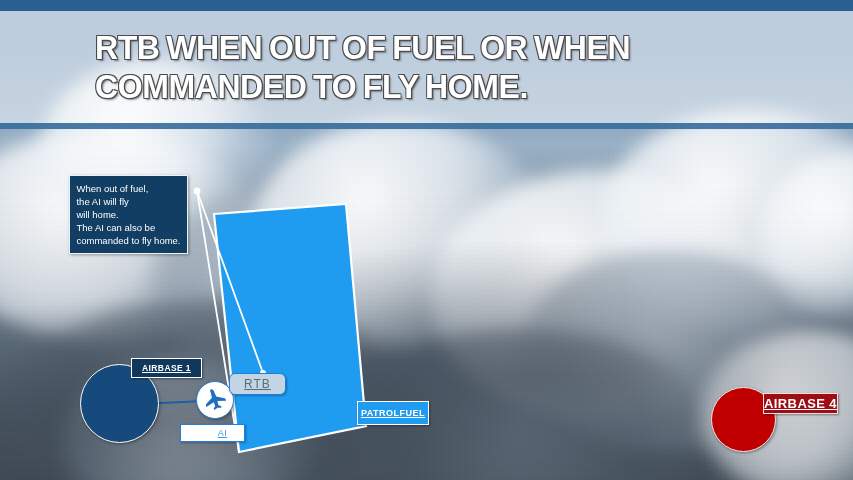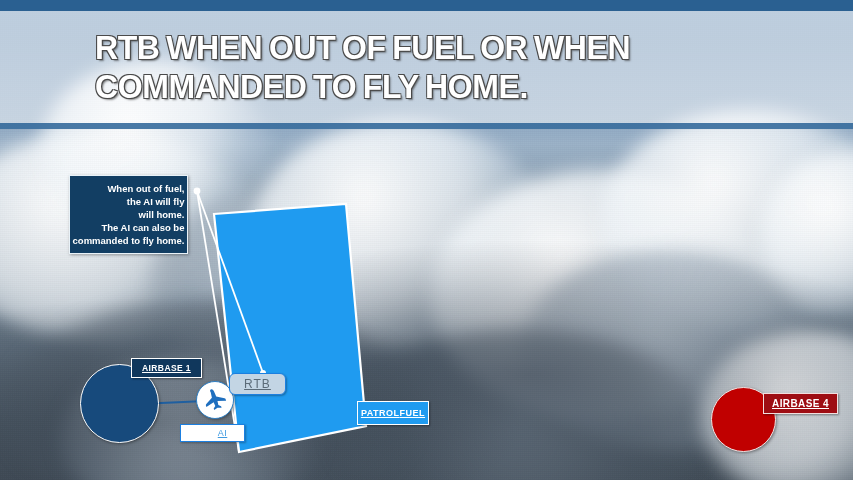--- a/index.html
+++ b/index.html
@@ -45,22 +45,22 @@
   .title .l2{display:block;}
 
   
   .zonewrap{position:absolute;left:0;top:0;width:853px;height:480px;}
 
   
   .callout{position:absolute;left:69px;top:175px;width:119px;height:79px;
     background:#123e63;border:1.5px solid #e9f2f8;box-sizing:border-box;
     display:flex;align-items:center;justify-content:center;
     box-shadow:1px 1px 3px rgba(0,0,0,.35);}
-  .callout p{margin:0;color:#ffffff;font-size:9.5px;line-height:13px;text-align:right;
-    font-family:"Liberation Sans", sans-serif;font-weight:bold;}
+  .callout p{margin:0;color:#ffffff;font-size:9.5px;line-height:13px;text-align:left;
+    font-family:"Liberation Sans", sans-serif;}
   .callout p span{display:block;white-space:nowrap;}
 
   
   .lbl{position:absolute;box-sizing:border-box;display:flex;align-items:center;
        justify-content:center;text-align:left;font-family:"Liberation Sans", sans-serif;text-decoration:underline;}
 
   .lbl-airbase1{left:131px;top:358px;width:71px;height:20px;
     background:#10375c;border:1.5px solid #ffffff;color:#ffffff;
     font-size:8.5px;font-weight:bold;letter-spacing:.4px;
     box-shadow:1px 1px 2px rgba(0,0,0,.4);}
@@ -75,21 +75,21 @@
     font-size:9px;letter-spacing:.5px;
     box-shadow:1px 1px 2px rgba(0,0,0,.3);padding-left:20px;}
 
   .lbl-patrol{left:357px;top:401px;width:72px;height:24px;
     background:#1f9bf0;border:1.5px solid #ffffff;color:#ffffff;
     font-size:9px;font-weight:bold;line-height:13px;letter-spacing:.5px;
     flex-direction:row;box-shadow:1px 1px 2px rgba(0,0,0,.35);}
 
   .lbl-airbase4{left:763px;top:393px;width:75px;height:21px;
     background:#9e0d13;border:1.5px solid #f2dede;color:#ffffff;
-    font-size:10px;font-weight:bold;letter-spacing:.4px;
+    font-size:13px;font-weight:bold;letter-spacing:.4px;
     box-shadow:1px 1px 2px rgba(0,0,0,.4);}
 
   
   .circle{position:absolute;border-radius:50%;box-sizing:border-box;}
   .airbase1-dot{left:80px;top:364px;width:79px;height:79px;
     background:#174a7c;border:1.5px solid #ffffff;box-shadow:1px 1px 3px rgba(0,0,0,.4);}
   .airbase4-dot{left:711px;top:387px;width:65px;height:65px;
     background:#c00000;border:1.5px solid #f3e4e4;box-shadow:1px 1px 3px rgba(0,0,0,.4);}
 
   

